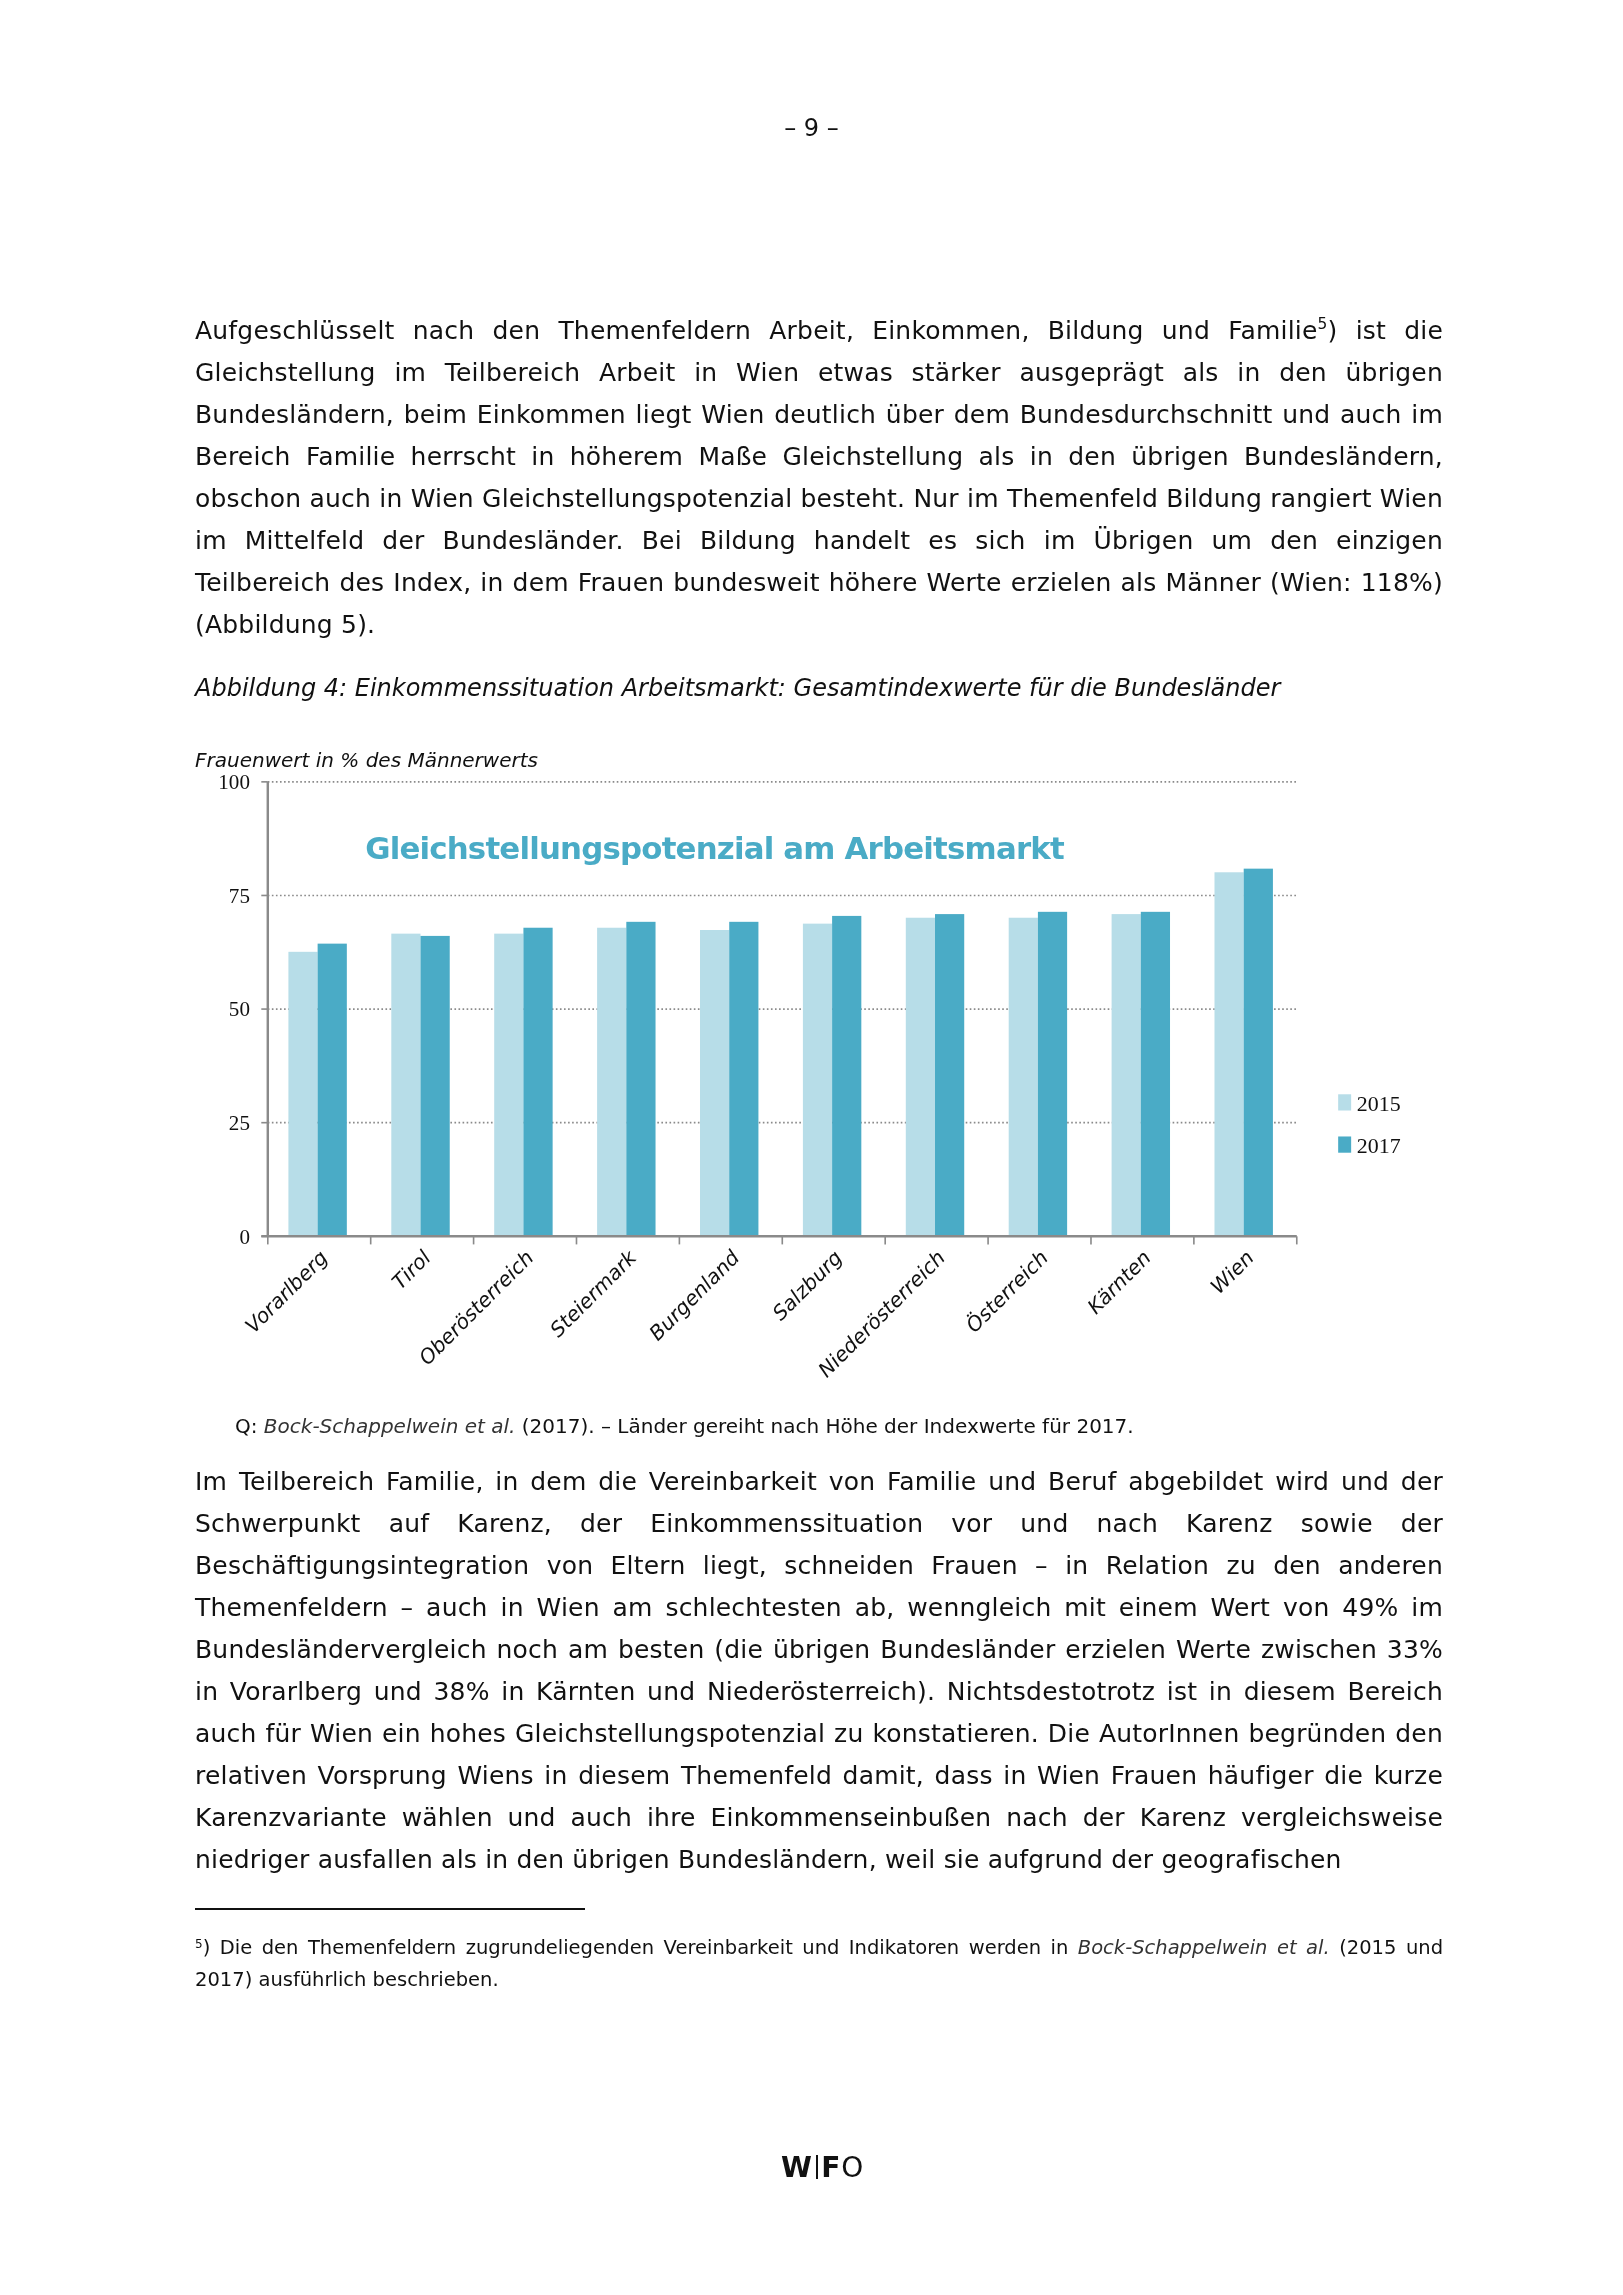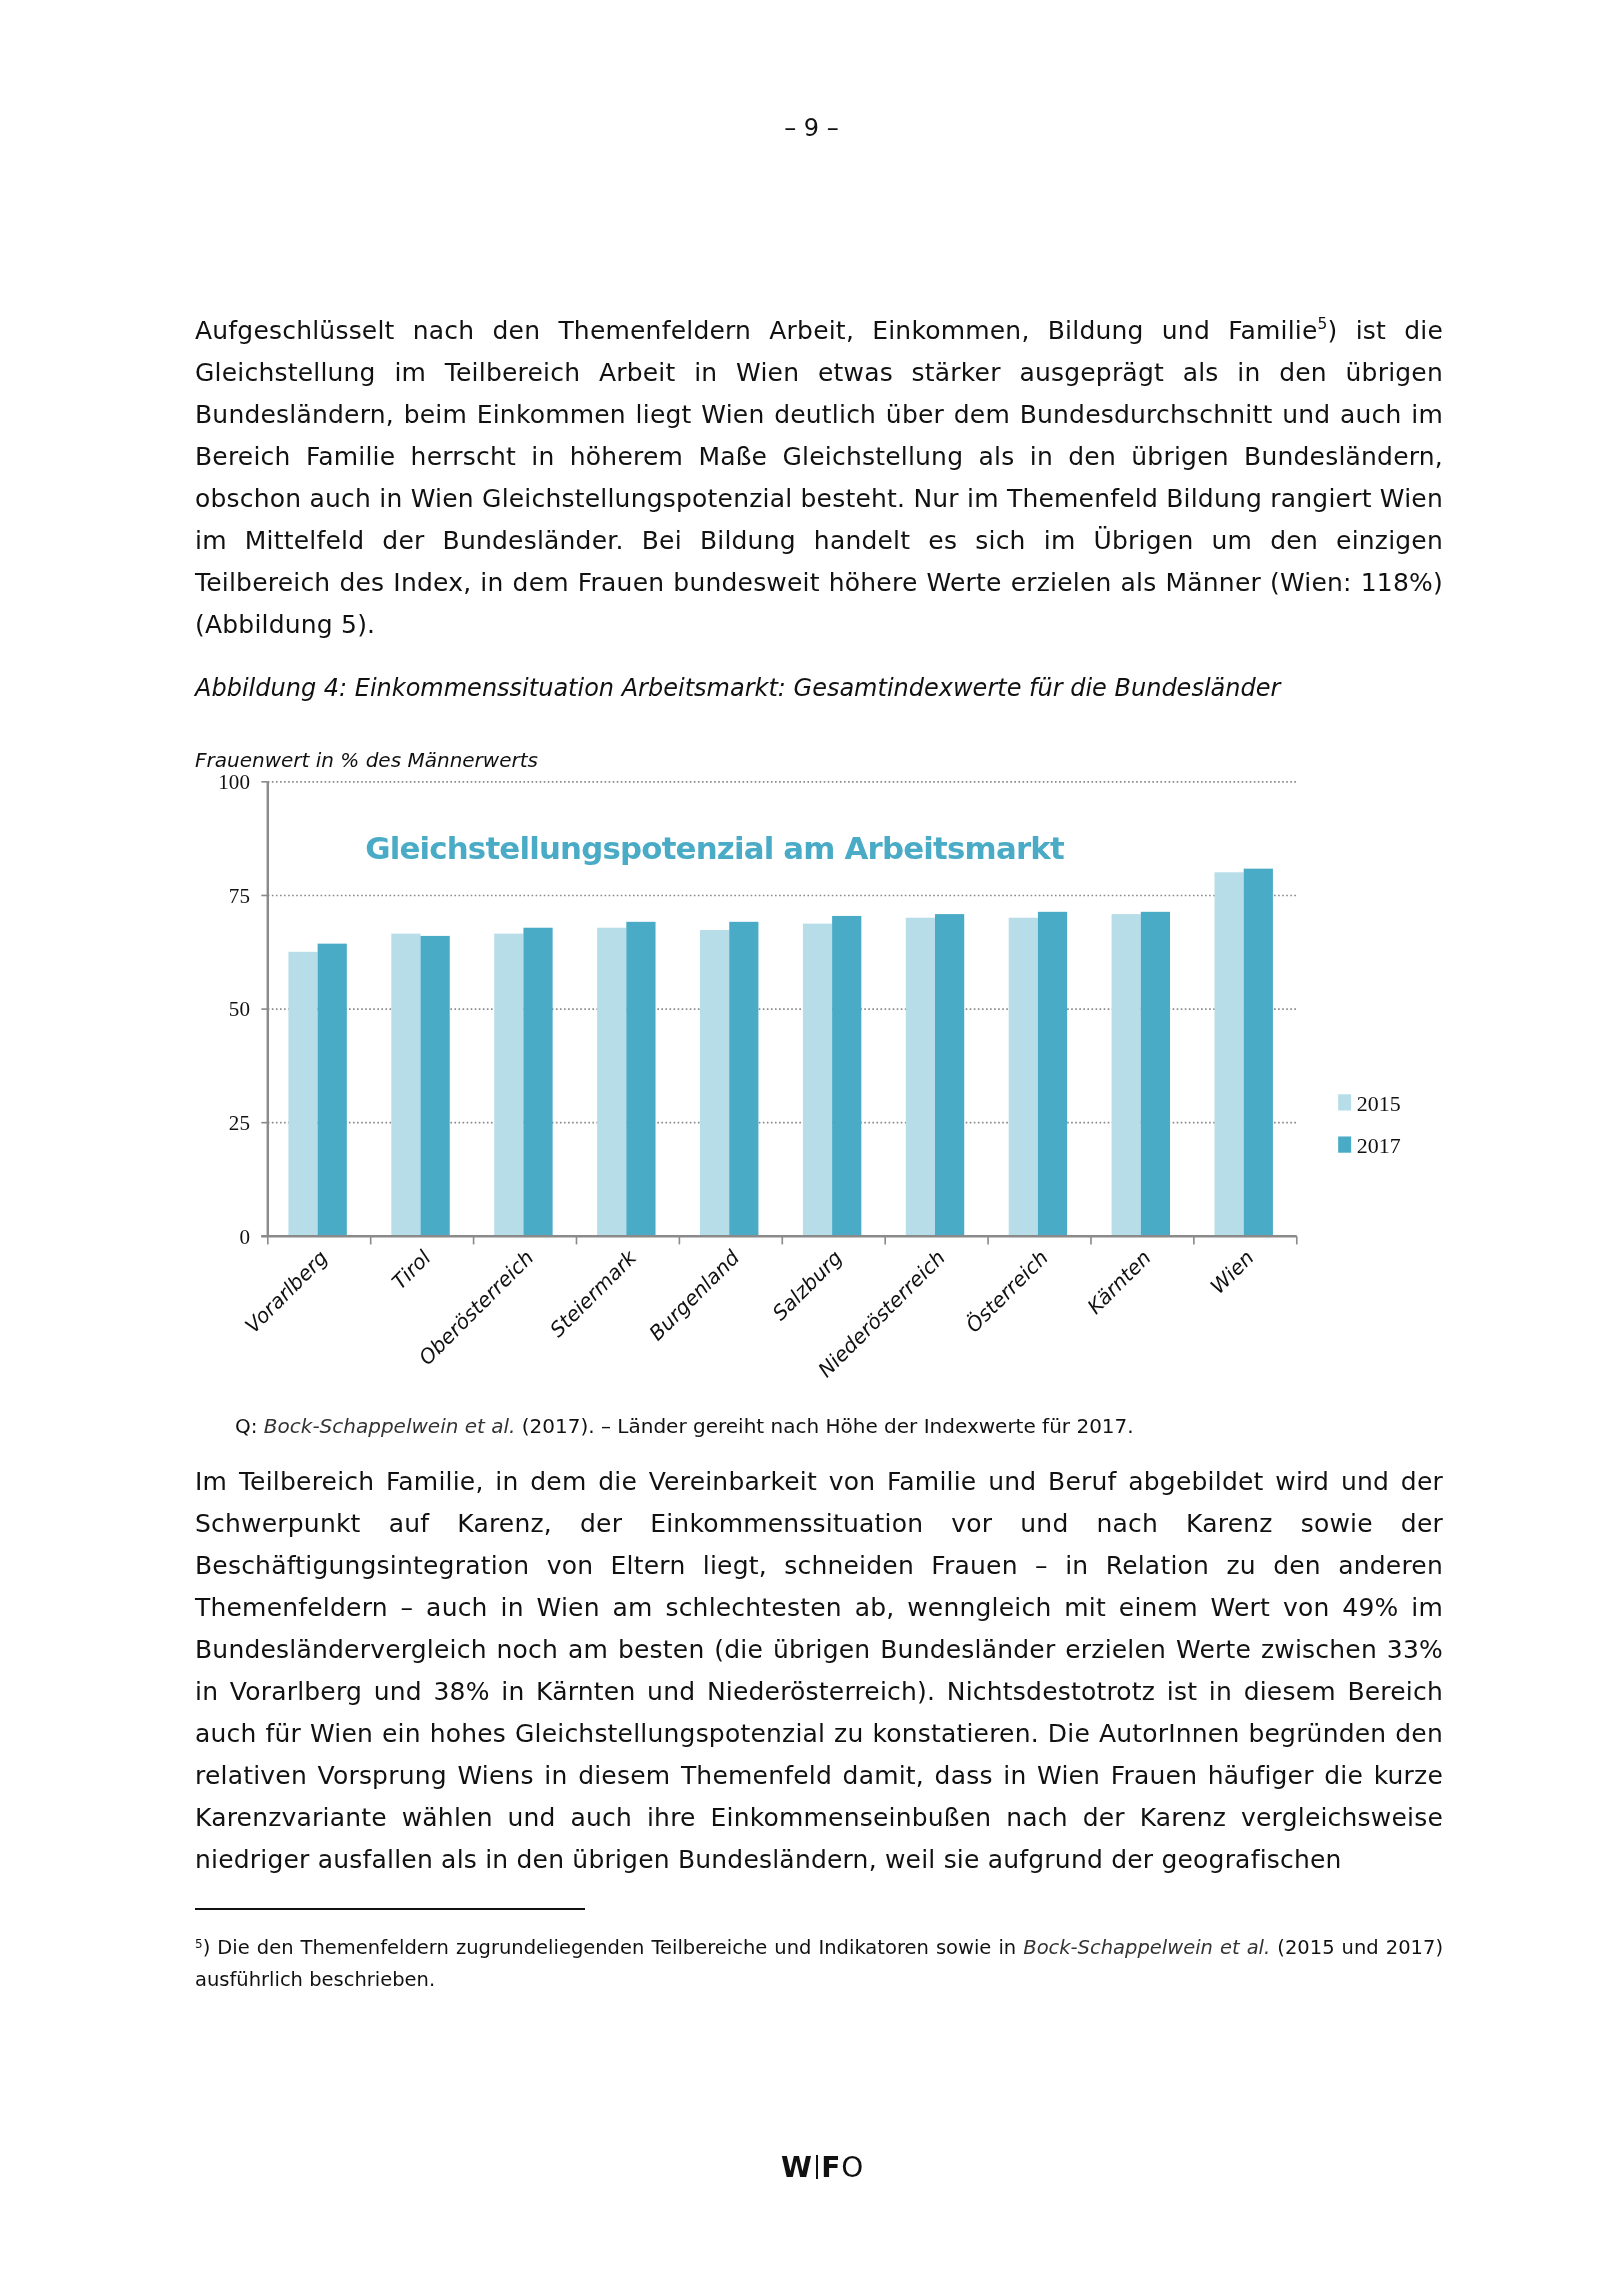--- a/index.html
+++ b/index.html
@@ -99,16 +99,16 @@
       <rect x="1649" y="1400" width="16" height="20" fill="#4AABC6"></rect>
       <text x="1672" y="1420" font-family="&quot;Liberation Serif&quot;, serif" font-size="27" fill="#111">2017</text>
     </svg>
 </div>
 
 <div class="source"><span>Q: </span><i>Bock-Schappelwein et al.</i><span> (2017). – Länder gereiht nach Höhe der Indexwerte für 2017.</span></div>
 
 <div class="para" id="para2">Im Teilbereich Familie, in dem die Vereinbarkeit von Familie und Beruf abgebildet wird und der Schwerpunkt auf Karenz, der Einkommenssituation vor und nach Karenz sowie der Beschäftigungsintegration von Eltern liegt, schneiden Frauen – in Relation zu den anderen Themenfeldern – auch in Wien am schlechtesten ab, wenngleich mit einem Wert von 49% im Bundesländervergleich noch am besten (die übrigen Bundesländer erzielen Werte zwischen 33% in Vorarlberg und 38% in Kärnten und Niederösterreich). Nichtsdestotrotz ist in diesem Bereich auch für Wien ein hohes Gleichstellungspotenzial zu konstatieren. Die AutorInnen begründen den relativen Vorsprung Wiens in diesem Themenfeld damit, dass in Wien Frauen häufiger die kurze Karenzvariante wählen und auch ihre Einkommenseinbußen nach der Karenz vergleichsweise niedriger ausfallen als in den übrigen Bundesländern, weil sie aufgrund der geografischen</div>
 
 <div class="fn-rule"></div>
-<div class="footnote"><sup>5</sup><span>)  Die den Themenfeldern zugrundeliegenden Teilbereiche und Indikatoren sowie in </span><i>Bock-Schappelwein et al.</i><span> (2015 und 2017) ausführlich beschrieben.</span></div>
+<div class="footnote"><sup>5</sup><span>)  Die den Themenfeldern zugrundeliegenden Vereinbarkeit und Indikatoren werden in </span><i>Bock-Schappelwein et al.</i><span> (2015 und 2017) ausführlich beschrieben.</span></div>
 
 <div class="wifo"><span>W</span><span class="sep"></span><span>F</span><span class="o">O</span></div>
 
 
 </body></html>

